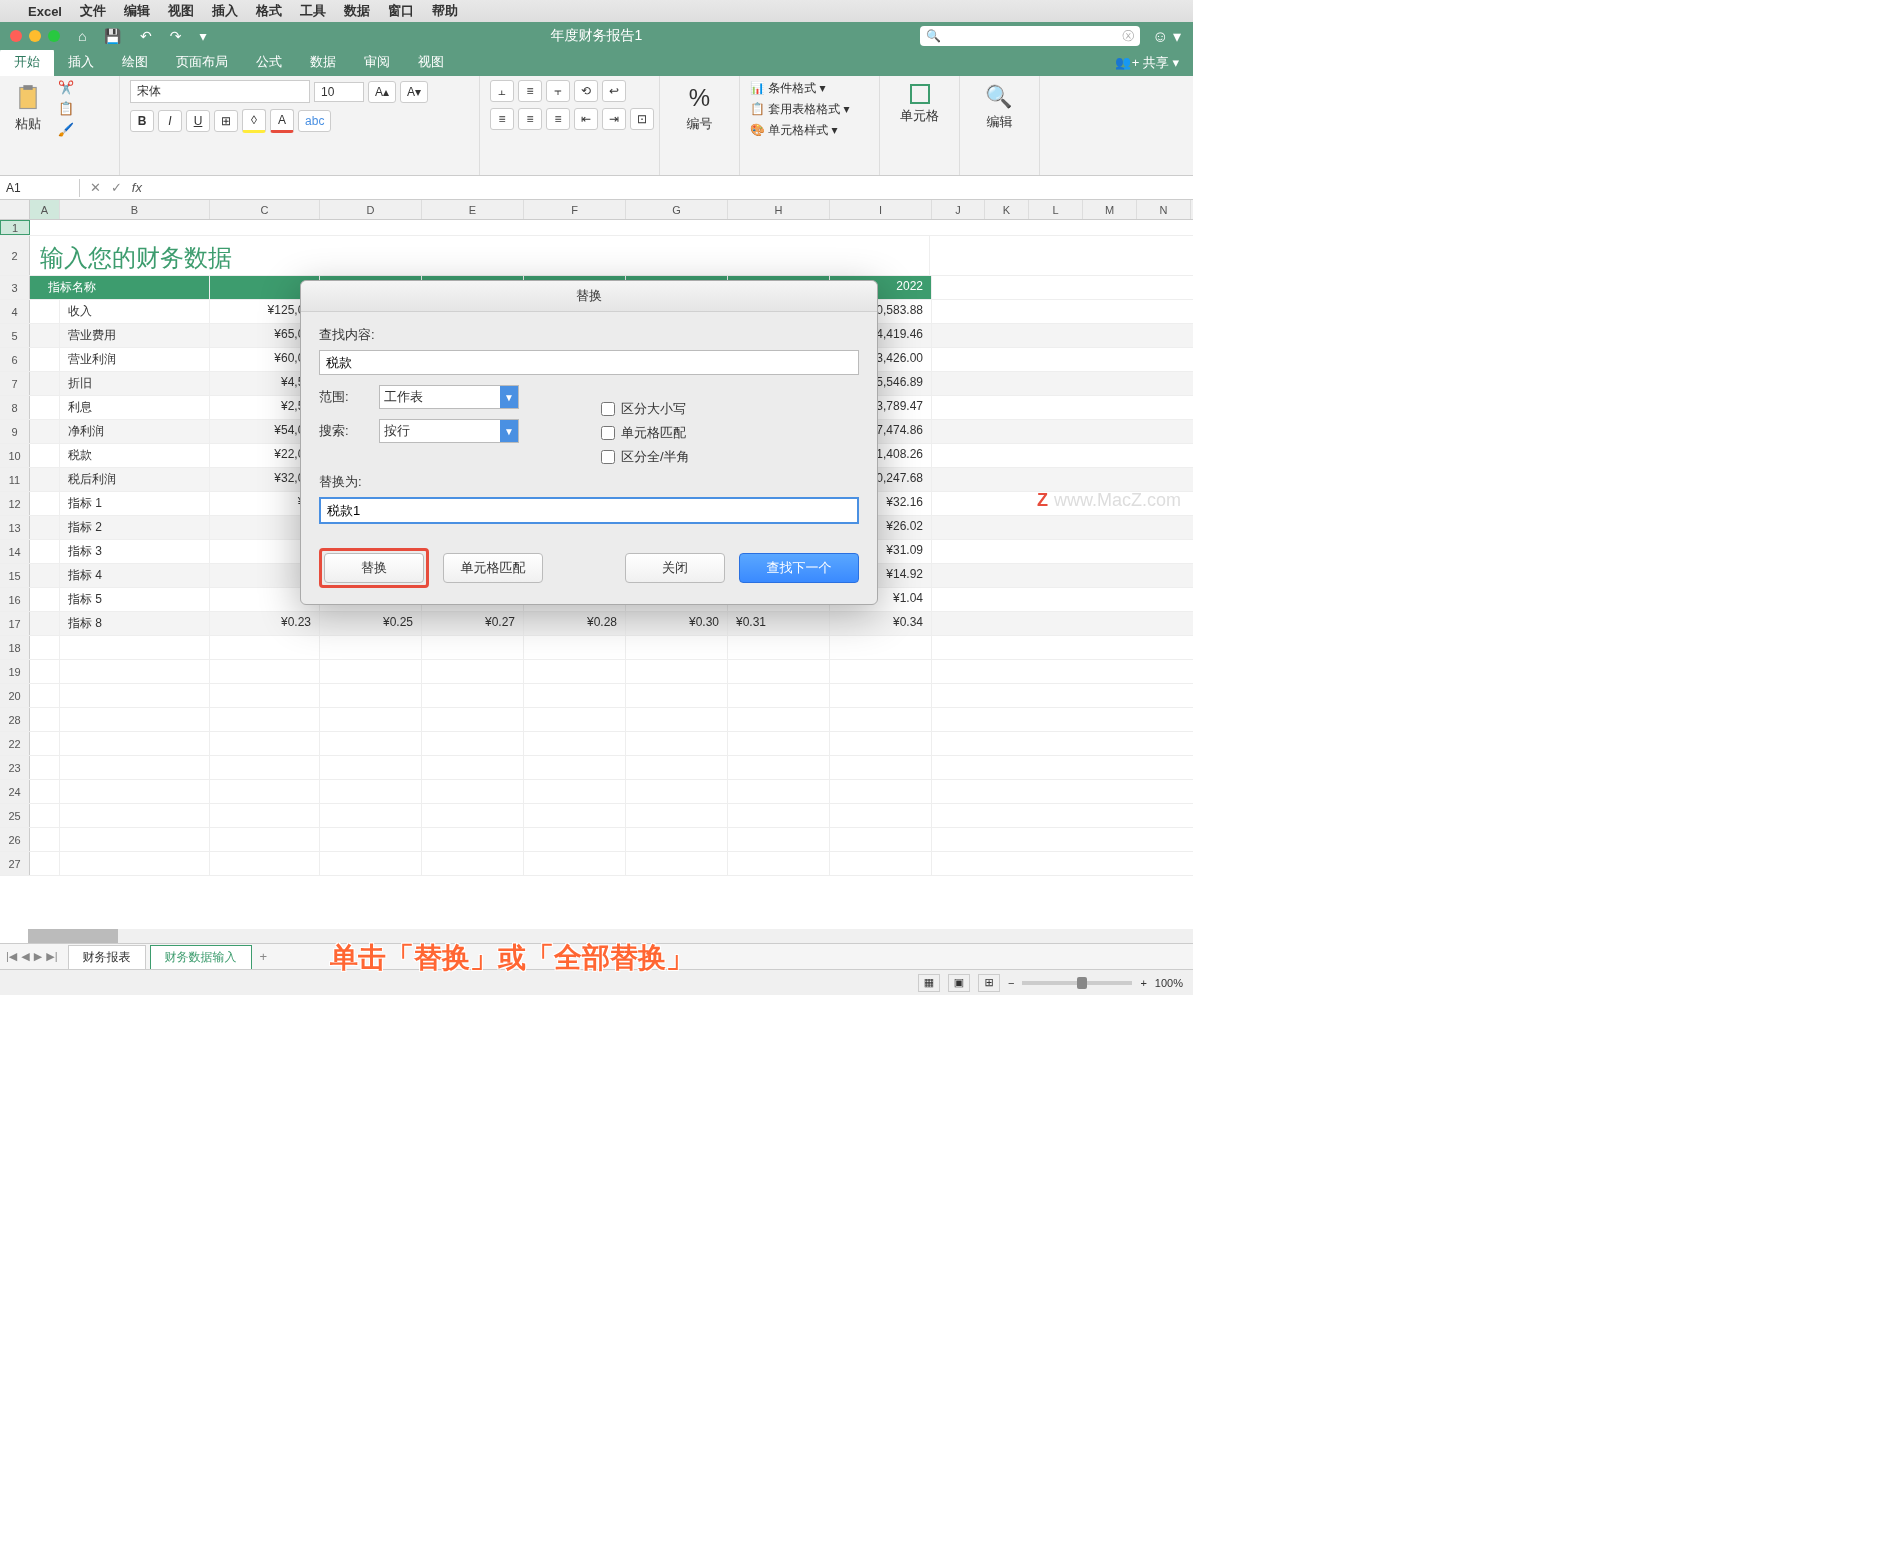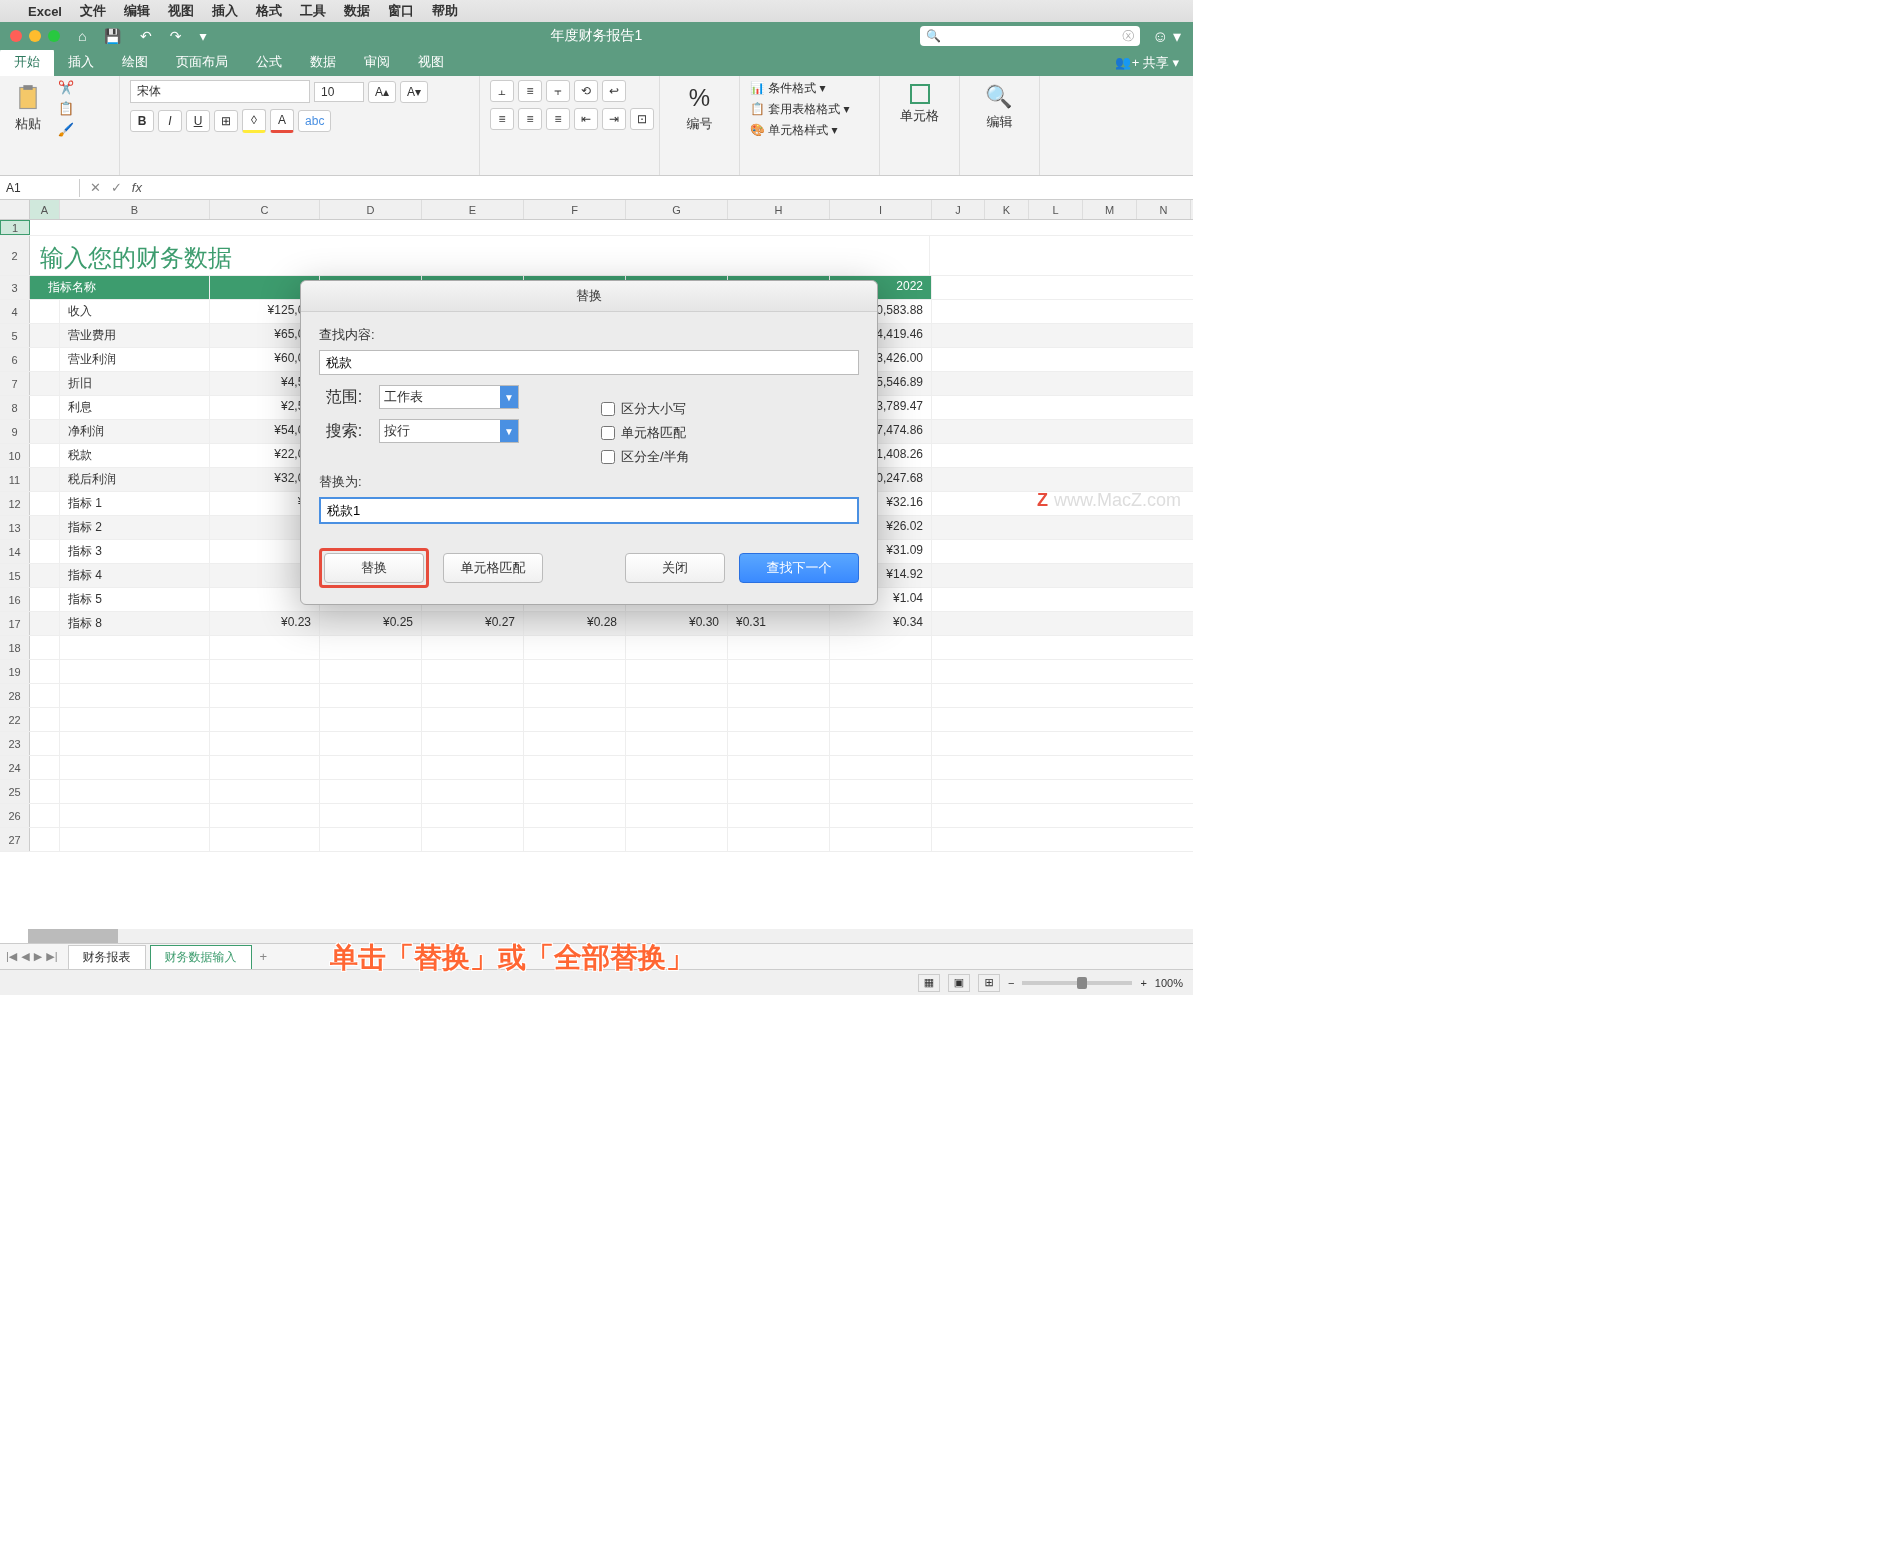--- a/index.html
+++ b/index.html
@@ -62,21 +62,21 @@
     .titlerow{height:40px;}
 
     
     .dialog{position:absolute;left:300px;top:280px;width:578px;background:#ececec;border:1px solid #aaa;border-radius:6px;box-shadow:0 10px 40px rgba(0,0,0,0.3);}
     .dlg-title{text-align:center;padding:6px;font-size:13px;border-bottom:1px solid #d0d0d0;background:linear-gradient(#f5f5f5,#e5e5e5);border-radius:6px 6px 0 0;}
     .dlg-body{padding:14px 18px;}
     .dlg-label{font-size:13px;margin-bottom:6px;display:block;}
     .dlg-input{width:100%;border:1px solid #bbb;padding:4px 6px;font-size:13px;background:#fff;}
     .dlg-input.focus{border:2px solid #4a90e2;}
     .dlg-row{display:flex;align-items:center;gap:10px;margin-top:10px;}
-    .dlg-row label{width:50px;text-align:center;font-size:16px;}
+    .dlg-row label{width:50px;text-align:left;font-size:13px;}
     .dlg-select{border:1px solid #bbb;background:#fff;padding:2px 4px;width:140px;position:relative;}
     .dlg-select .arrow{position:absolute;right:0;top:0;bottom:0;width:18px;background:#4a90e2;color:#fff;display:flex;align-items:center;justify-content:center;font-size:10px;}
     .dlg-checks{position:absolute;left:300px;top:88px;}
     .dlg-check{display:flex;align-items:center;gap:6px;font-size:13px;margin-bottom:6px;}
     .dlg-check input{width:14px;height:14px;}
     .dlg-buttons{display:flex;gap:14px;padding:10px 18px 16px;align-items:center;}
     .dlg-btn{border:1px solid #bbb;background:linear-gradient(#fff,#f0f0f0);border-radius:4px;padding:5px 0;width:100px;font-size:13px;text-align:center;cursor:pointer;}
     .dlg-btn.primary{background:linear-gradient(#5aa7ff,#3a8aff);color:#fff;border-color:#2a70e0;width:120px;}
     .highlight-box{border:3px solid #e74c3c;border-radius:4px;padding:2px;display:inline-block;}
 
@@ -471,20 +471,32 @@
       <div class="cell " style="width: 150px;"></div>
       <div class="cell " style="width: 110px;"></div>
       <div class="cell " style="width: 102px;"></div>
       <div class="cell " style="width: 102px;"></div>
       <div class="cell " style="width: 102px;"></div>
       <div class="cell " style="width: 102px;"></div>
       <div class="cell " style="width: 102px;"></div>
       <div class="cell " style="width: 102px;"></div>
     </div>
     <div class="gridrow ">
+      <div class="rh">20</div>
+      <div class="cell " style="width: 30px;"></div>
+      <div class="cell " style="width: 150px;"></div>
+      <div class="cell " style="width: 110px;"></div>
+      <div class="cell " style="width: 102px;"></div>
+      <div class="cell " style="width: 102px;"></div>
+      <div class="cell " style="width: 102px;"></div>
+      <div class="cell " style="width: 102px;"></div>
+      <div class="cell " style="width: 102px;"></div>
+      <div class="cell " style="width: 102px;"></div>
+    </div>
+    <div class="gridrow ">
       <div class="rh">28</div>
       <div class="cell " style="width: 30px;"></div>
       <div class="cell " style="width: 150px;"></div>
       <div class="cell " style="width: 110px;"></div>
       <div class="cell " style="width: 102px;"></div>
       <div class="cell " style="width: 102px;"></div>
       <div class="cell " style="width: 102px;"></div>
       <div class="cell " style="width: 102px;"></div>
       <div class="cell " style="width: 102px;"></div>
       <div class="cell " style="width: 102px;"></div>

